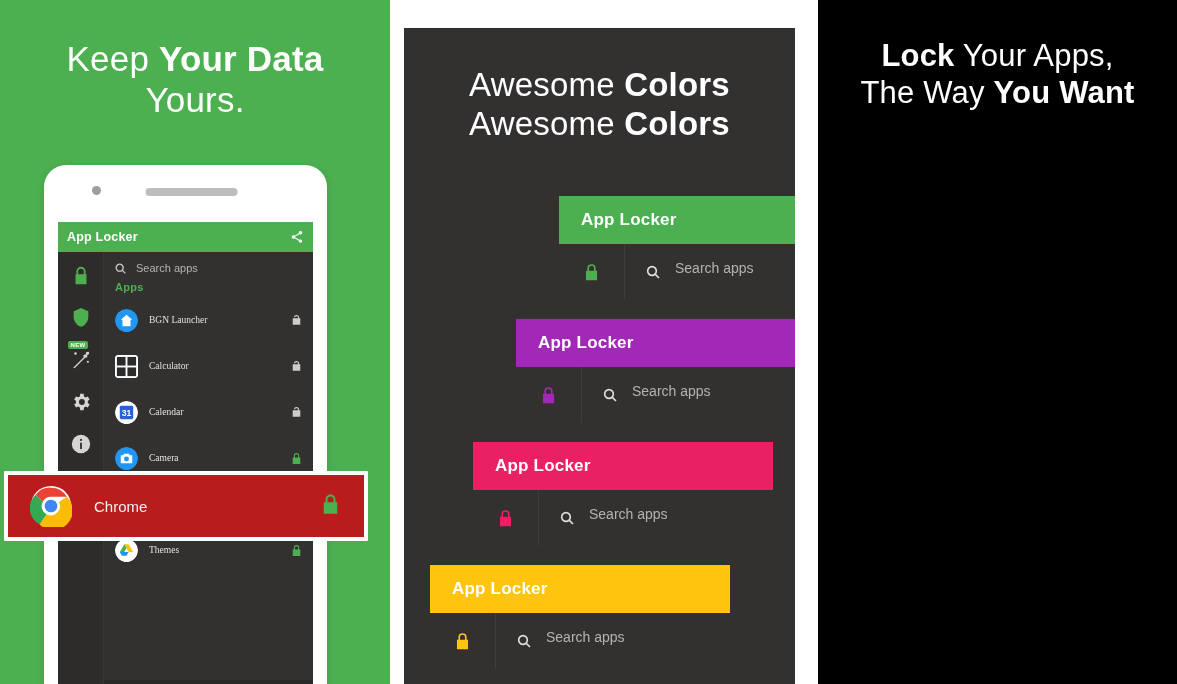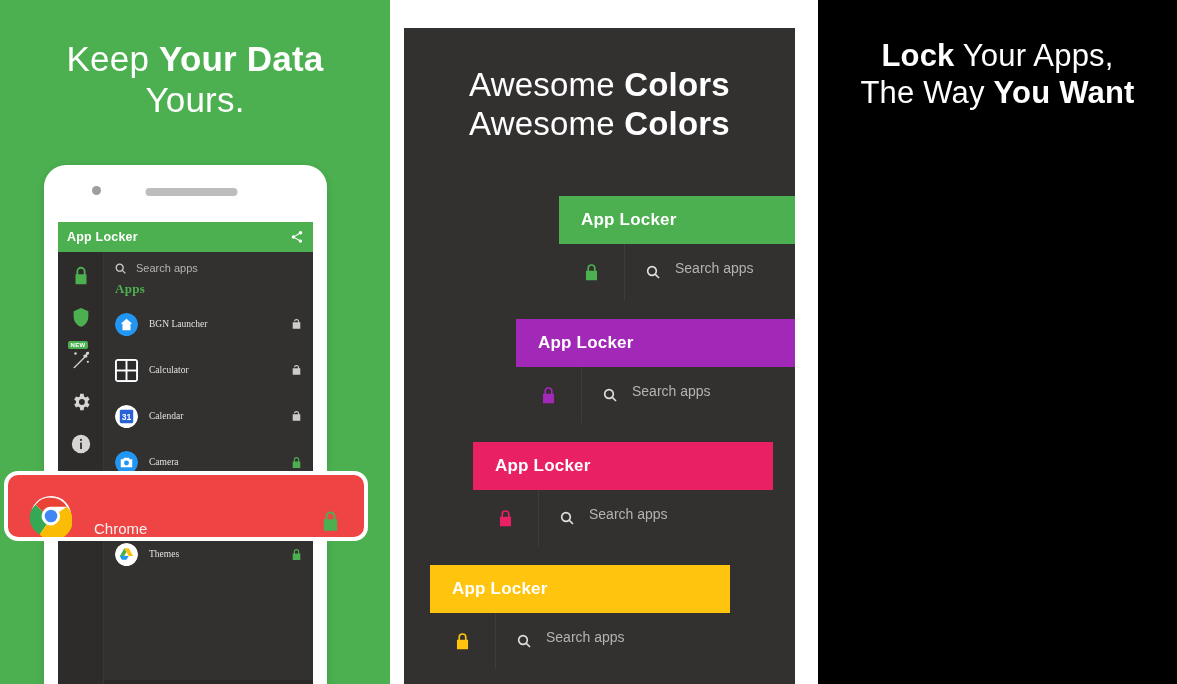--- a/index.html
+++ b/index.html
@@ -74,43 +74,43 @@
   }
 
   .list-col { flex: 1; background: #333030; position: relative; }
   .search-row {
     display: flex; align-items: center; gap: 9px;
     padding: 9px 10px 7px 10px;
   }
   .search-row .mag { width: 13px; height: 13px; flex: 0 0 13px; }
   .search-ph { color: #b6b2b2; font-size: 11px; }
   .section-label {
-    color: #4CB050; font-size: 13px; font-weight: 700;
-    padding: 0 0 4px 11px; letter-spacing: .3px; font-family: Liberation Serif, serif;
+    color: #4CB050; font-size: 11px; font-weight: 700;
+    padding: 0 0 4px 11px; letter-spacing: .3px;
   }
   .app-row {
     display: flex; align-items: center; gap: 11px;
     padding: 7px 10px 7px 11px; height: 46px;
   }
   .app-ico { width: 23px; height: 23px; flex: 0 0 23px; border-radius: 50%; overflow: hidden; }
   .app-ico.sq { border-radius: 3px; }
   .app-ico svg { display: block; width: 23px; height: 23px; }
   .app-name { flex: 1; color: #e4e1e1; font-size: 9.5px; font-family: Liberation Serif, serif; }
   .lock-ico { width: 13px; height: 15px; flex: 0 0 13px; }
 
   .tabbar {
     position: absolute; left: 0; right: 0; bottom: 0; height: 25px;
     background: #2b2828; display: flex; align-items: center;
   }
 
   
   #chrome-callout {
     position: absolute; left: 4px; top: 471px; width: 364px; height: 70px;
-    background: #ef4444; border: 4px solid #ffffff; border-radius: 14px;
-    display: flex; align-items: flex-end; padding: 0 22px; gap: 22px; z-index: 20;
+    background: #b91c1c; border: 4px solid #ffffff; border-radius: 1px;
+    display: flex; align-items: center; padding: 0 22px; gap: 22px; z-index: 20;
   }
   #chrome-callout .cc-ico { width: 42px; height: 42px; flex: 0 0 42px; }
   #chrome-callout .cc-name { flex: 1; color: #f2f0f0; font-size: 15px; }
   #chrome-callout .cc-lock { width: 23px; height: 27px; flex: 0 0 23px; }
 
   
   .theme {
     position: absolute; display: block;
   }
   .theme-bar {

